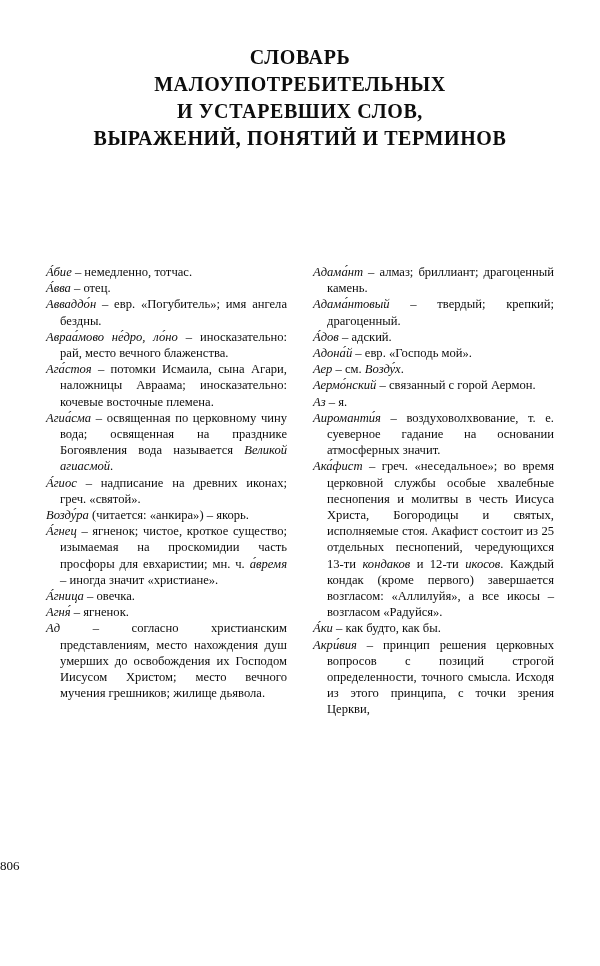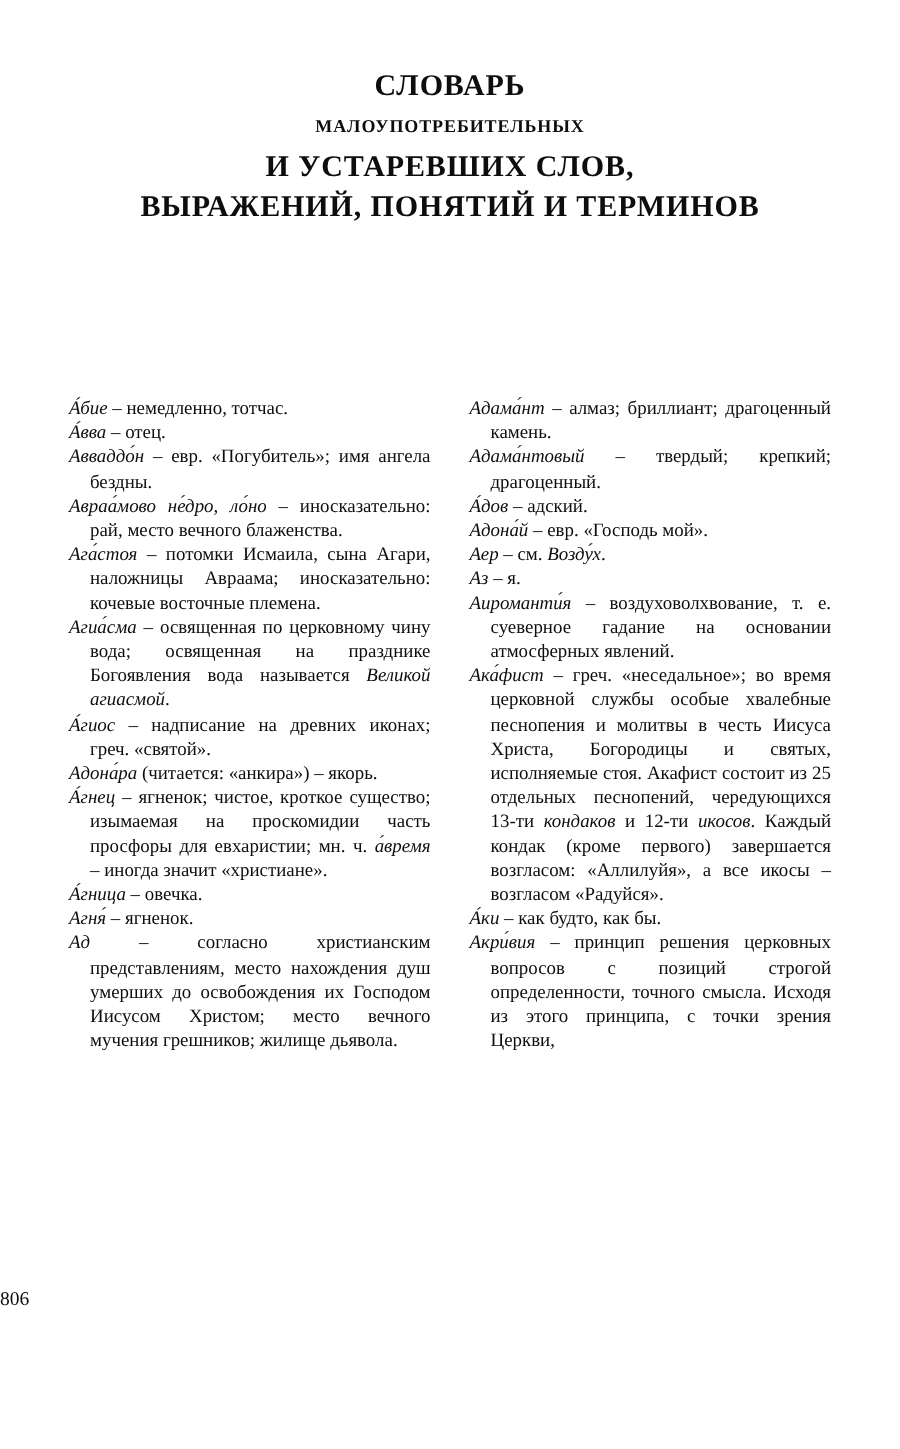--- a/index.html
+++ b/index.html
@@ -31,21 +31,21 @@
   .title-line {
     font-size: 19.5px;
     letter-spacing: 0.6px;
     line-height: 27px;
     font-weight: 700;
     font-variant: small-caps;
     text-transform: uppercase;
     white-space: nowrap;
   }
   .title-line.l1 { font-size: 20px; }
-  .title-line.l2 { font-size: 12px; }
+  .title-line.l2 { font-size: 20px; }
   .title-line.l3 { font-size: 20px; }
   .title-line.l4 { font-size: 20px; }
 
   .columns {
     display: flex;
     margin-top: 112px;
     gap: 26px;
   }
   .col {
     width: 241px;
@@ -90,34 +90,35 @@
 
   <div class="columns">
     <div class="col" id="col-left">
         <p class="entry"><span class="hw">А́бие</span><span> – немедленно, тотчас.</span></p>
         <p class="entry"><span class="hw">А́вва</span><span> – отец.</span></p>
         <p class="entry"><span class="hw">Авваддо́н</span><span> – евр. «Погубитель»; имя ангела бездны.</span></p>
         <p class="entry"><span class="hw">Авраа́мово не́дро, ло́но</span><span> – иносказательно: рай, место вечного блаженства.</span></p>
         <p class="entry"><span class="hw">Ага́стоя</span><span> – потомки Исмаила, сына Агари, наложницы Авраама; иносказательно: кочевые восточные племена.</span></p>
         <p class="entry"><span class="hw">Агиа́сма</span><span> – освященная по церковному чину вода; освященная на празднике Богоявления вода называется </span><span class="it">Великой агиасмой</span><span>.</span></p>
         <p class="entry"><span class="hw">А́гиос</span><span> – надписание на древних иконах; греч. «святой».</span></p>
-        <p class="entry"><span class="hw">Адона́ра</span><span> (читается: «анкира») – якорь.</span></p>
+        <p class="entry"><span class="hw">Возду́ра</span><span> (читается: «анкира») – якорь.</span></p>
         <p class="entry"><span class="hw">А́гнец</span><span> – ягненок; чистое, кроткое существо; изымаемая на проскомидии часть просфоры для евхаристии; мн. ч. </span><span class="it">а́время</span><span> – иногда значит «христиане».</span></p>
         <p class="entry"><span class="hw">А́гница</span><span> – овечка.</span></p>
         <p class="entry"><span class="hw">Агня́</span><span> – ягненок.</span></p>
         <p class="entry"><span class="hw">Ад</span><span> – согласно христианским представлениям, место нахождения душ умерших до освобождения их Господом Иисусом Христом; место вечного мучения грешников; жилище дьявола.</span></p>
       </div>
     <div class="col" id="col-right">
         <p class="entry"><span class="hw">Адама́нт</span><span> – алмаз; бриллиант; драгоценный камень.</span></p>
         <p class="entry"><span class="hw">Адама́нтовый</span><span> – твердый; крепкий; драгоценный.</span></p>
         <p class="entry"><span class="hw">А́дов</span><span> – адский.</span></p>
         <p class="entry"><span class="hw">Адона́й</span><span> – евр. «Господь мой».</span></p>
         <p class="entry"><span class="hw">Аер</span><span> – см. </span><span class="it">Возду́х</span><span>.</span></p>
+        <p class="entry"><span class="hw">Аермо́нский</span><span> – связанный с горой Аермон.</span></p>
         <p class="entry"><span class="hw">Аз</span><span> – я.</span></p>
-        <p class="entry"><span class="hw">Аироманти́я</span><span> – воздуховолхвование, т. е. суеверное гадание на основании атмосферных явлений.</span></p>
+        <p class="entry"><span class="hw">Аироманти́я</span><span> – воздуховолхвование, т. е. суеверное гадание на основании атмосферных значит.</span></p>
         <p class="entry"><span class="hw">Ака́фист</span><span> – греч. «неседальное»; во время церковной службы особые хвалебные песнопения и молитвы в честь Иисуса Христа, Богородицы и святых, исполняемые стоя. Акафист состоит из 25 отдельных песнопений, чередующихся 13-ти </span><span class="it">кондаков</span><span> и 12-ти </span><span class="it">икосов</span><span>. Каждый кондак (кроме первого) завершается возгласом: «Аллилуйя», а все икосы – возгласом «Радуйся».</span></p>
         <p class="entry"><span class="hw">А́ки</span><span> – как будто, как бы.</span></p>
         <p class="entry"><span class="hw">Акри́вия</span><span> – принцип решения церковных вопросов с позиций строгой определенности, точного смысла. Исходя из этого принципа, с точки зрения Церкви,</span></p>
       </div>
   </div>
 
   <div class="folio">806</div>
 </div>
 
 </body></html>

